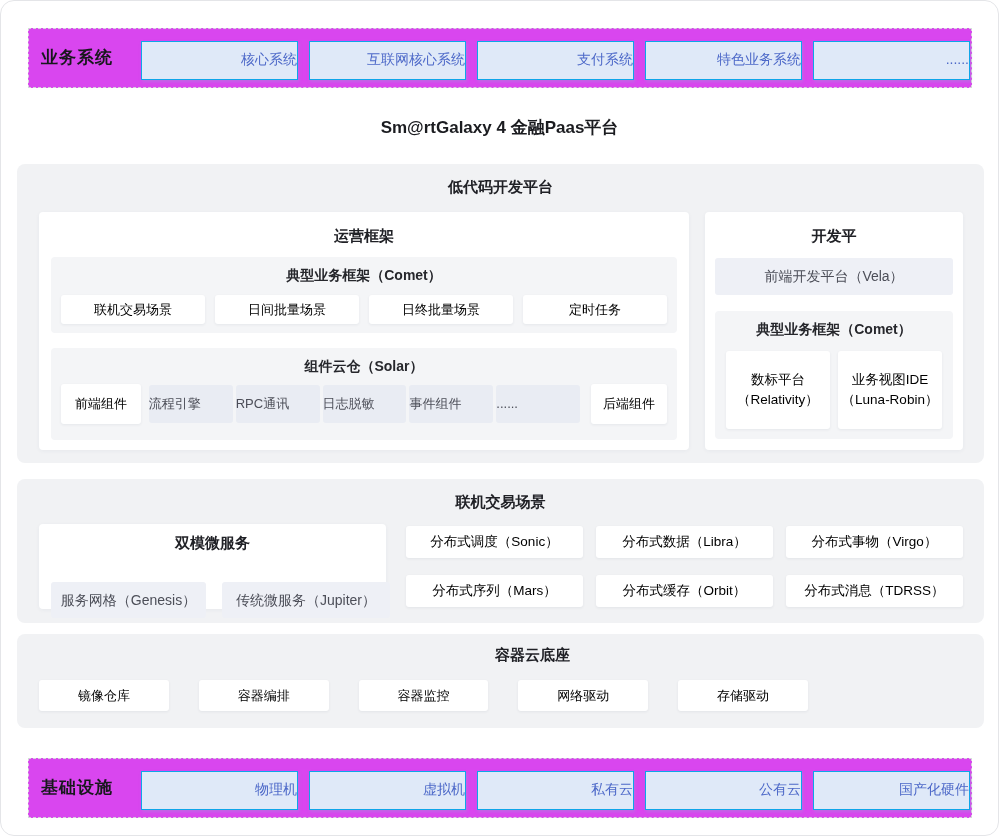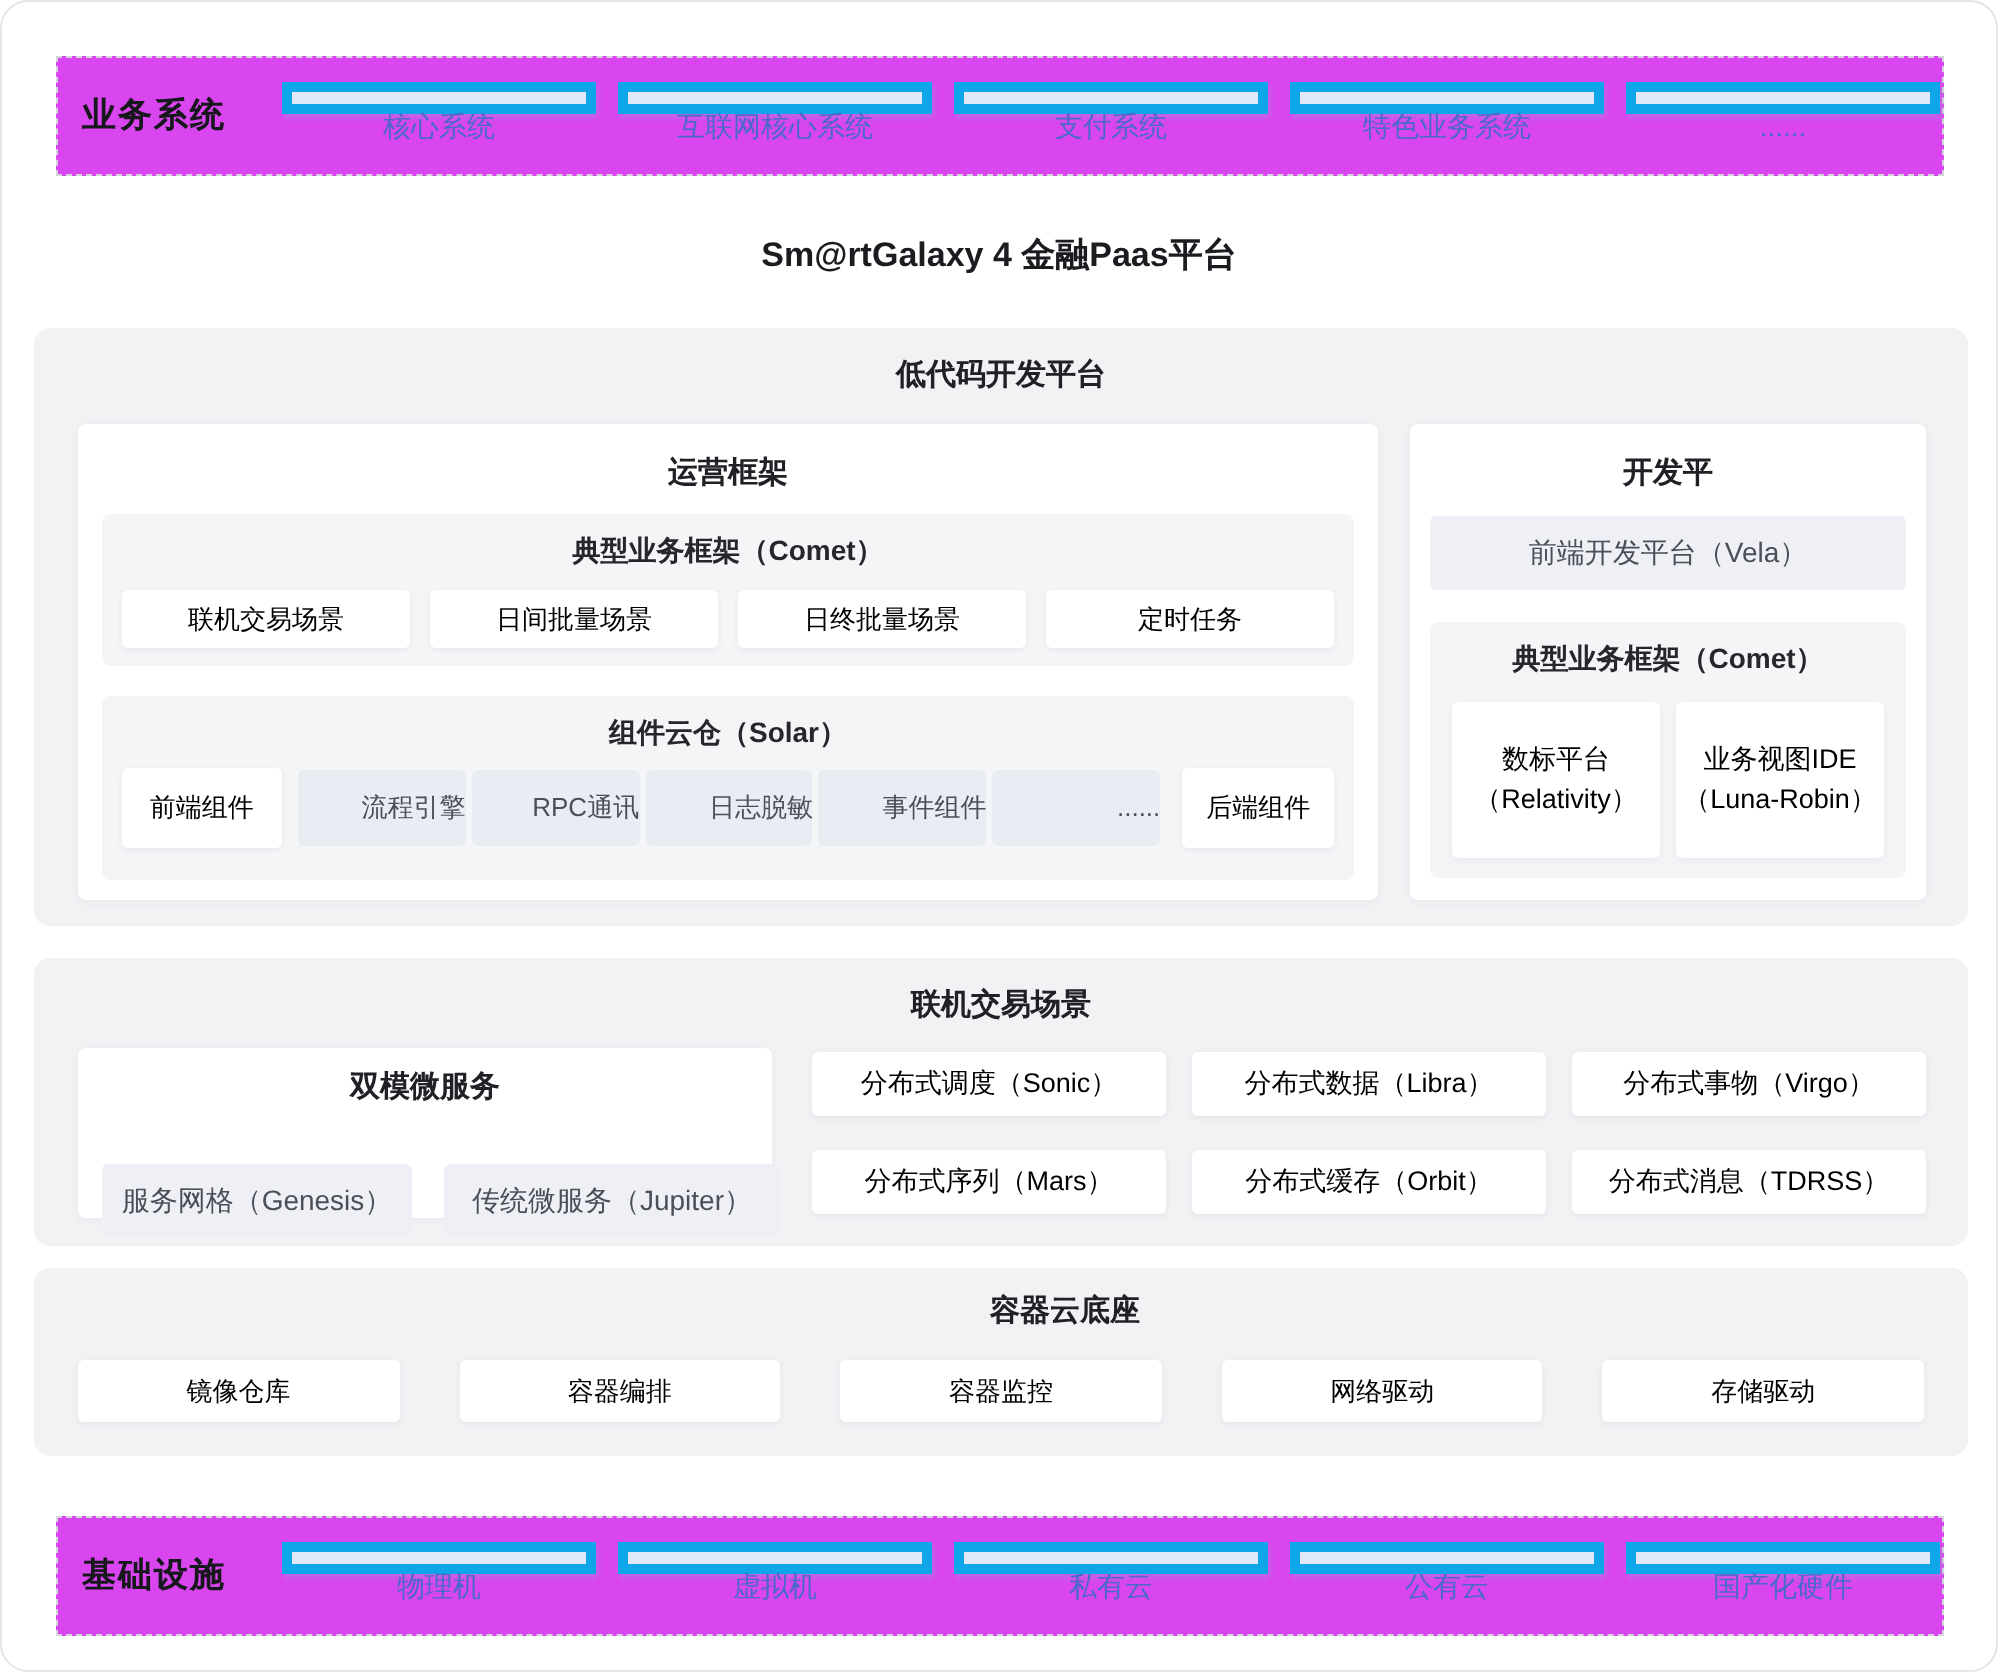--- a/index.html
+++ b/index.html
@@ -14,22 +14,22 @@
     border:1px dashed #d5d6da;background:#d946ef;
   }
   .strip.top{top:27px;}
   .strip.bottom{top:757px;}
   .strip-label{
     position:absolute;left:12px;top:0;height:58px;line-height:58px;
     font-size:17px;font-weight:bold;color:#17181c;letter-spacing:1px;
   }
   .strip-chips{position:absolute;left:112px;top:12px;display:flex;gap:11px;}
   .chip-blue{
-    width:157px;height:16px;line-height:34px;box-sizing:border-box;text-align:center;
-    background:#dfe9f8;border:5px solid #0ea5e9;color:#4c68c8;font-size:14px;
+    width:157px;height:39px;line-height:34px;box-sizing:border-box;text-align:right;
+    background:#dfe9f8;border:1px solid #0ea5e9;color:#4c68c8;font-size:14px;
     box-shadow:1px 2px 3px rgba(142,166,206,0.35);
   }
   
   .main-title{
     position:absolute;top:112px;left:0;width:100%;height:30px;line-height:30px;
     text-align:center;font-size:17px;font-weight:600;color:#1b1c20;
   }
   
   .section{position:absolute;left:16px;width:967px;background:#f1f2f4;border-radius:8px;}
   .sec-lowcode{top:163px;height:299px;}
@@ -55,30 +55,30 @@
   .subcard-comet2{left:10px;top:99px;width:238px;height:128px;}
   .sub-title{
     position:absolute;top:10px;left:0;width:100%;text-align:center;
     font-size:14px;font-weight:bold;color:#26272c;
   }
   
   .row-comet1{position:absolute;left:10px;top:38px;width:606px;display:flex;gap:10px;}
   .row-comet1 .btn-white{flex:1;height:29px;line-height:29px;}
   .row-solar{position:absolute;left:10px;top:36px;width:606px;display:flex;align-items:center;}
   .row-dual{position:absolute;left:12px;top:38px;display:flex;gap:16px;margin-top:20px;}
-  .row-container{position:absolute;left:22px;top:46px;width:923px;display:flex;gap:30px;}
+  .row-container{position:absolute;left:22px;top:46px;width:769px;display:flex;gap:30px;}
   .row-container .btn-white{flex:1;height:31px;line-height:31px;}
   .row-devcomet{position:absolute;left:11px;top:40px;width:216px;display:flex;gap:8px;}
   
   .btn-white{
     background:#fff;border-radius:3px;text-align:center;font-size:13px;color:#000000;
     box-shadow:0 1px 3px rgba(40,50,90,0.07);
   }
   .btn-tint{
-    background:#e9ecf3;border-radius:3px;text-align:right;font-size:13px;color:#4c4e58;
+    background:#e9ecf3;border-radius:3px;text-align:left;font-size:13px;color:#4c4e58;
     height:38px;line-height:38px;width:84px;margin-right:3px;
   }
   .btn-tint2{
     background:#eef0f6;border-radius:3px;text-align:center;font-size:13px;color:#4c4e58;
   }
   .solar-front{width:80px;height:40px;line-height:40px;margin-right:8px;}
   .solar-back{width:76px;height:40px;line-height:40px;margin-left:8px;}
   .vela{position:absolute;left:10px;top:46px;width:238px;height:37px;line-height:37px;font-size:14px;}
   .dual-item1{width:155px;height:36px;line-height:36px;font-size:14px;}
   .dual-item2{width:168px;height:36px;line-height:36px;font-size:14px;}

